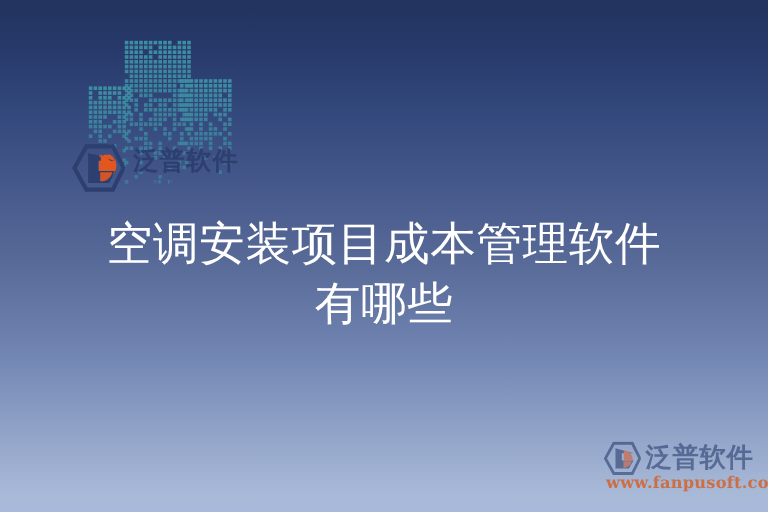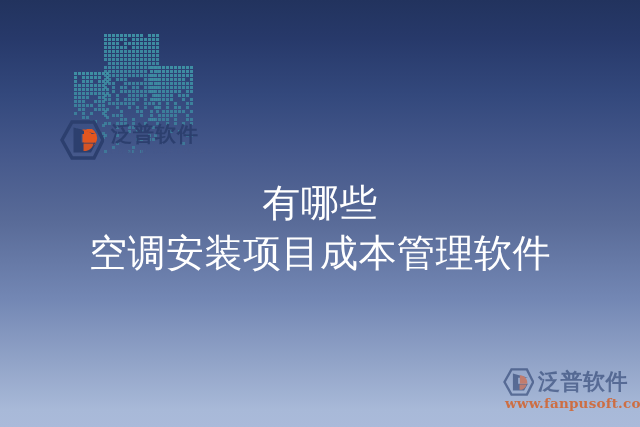--- a/index.html
+++ b/index.html
@@ -654,22 +654,22 @@
       <path d="M24 10.5 C31 11 35 16 34.5 22.5 L24 22.5 Z" fill="#e2561f"></path>
       <path d="M23.5 23.5 L33.5 23.5 C32.5 28.5 28 31.5 23.5 31 Z" fill="#e2561f" opacity="0.92"></path>
     </svg>
     <div class="wordmark">
       <div class="cn">泛普软件</div>
       <div class="en">FANPU SOFTWARE</div>
     </div>
   </div>
 
   <div id="headline">
+    <span class="line">空调安装项目成本管理软件</span>
     <span class="line">有哪些</span>
-    <span class="line">空调安装项目成本管理软件</span>
   </div>
 
   <div id="watermark">
     <div class="wm-row">
       <svg class="wm-mark" viewBox="0 0 44 40">
         <path d="M12 2 L34 2 L43 20 L34 38 L12 38 L2 20 Z" fill="none" stroke="#1f3566" stroke-width="3.4"></path>
         <path d="M14 8 L14 32 L30 32 L35.5 22.5 L21.5 22.5 L21.5 14 L35.5 14 Z" fill="#1f3566"></path>
         <path d="M24 10.5 C31 11 35 16 34.5 22.5 L24 22.5 Z" fill="#e2561f"></path>
         <path d="M23.5 23.5 L33.5 23.5 C32.5 28.5 28 31.5 23.5 31 Z" fill="#e2561f" opacity="0.92"></path>
       </svg>

